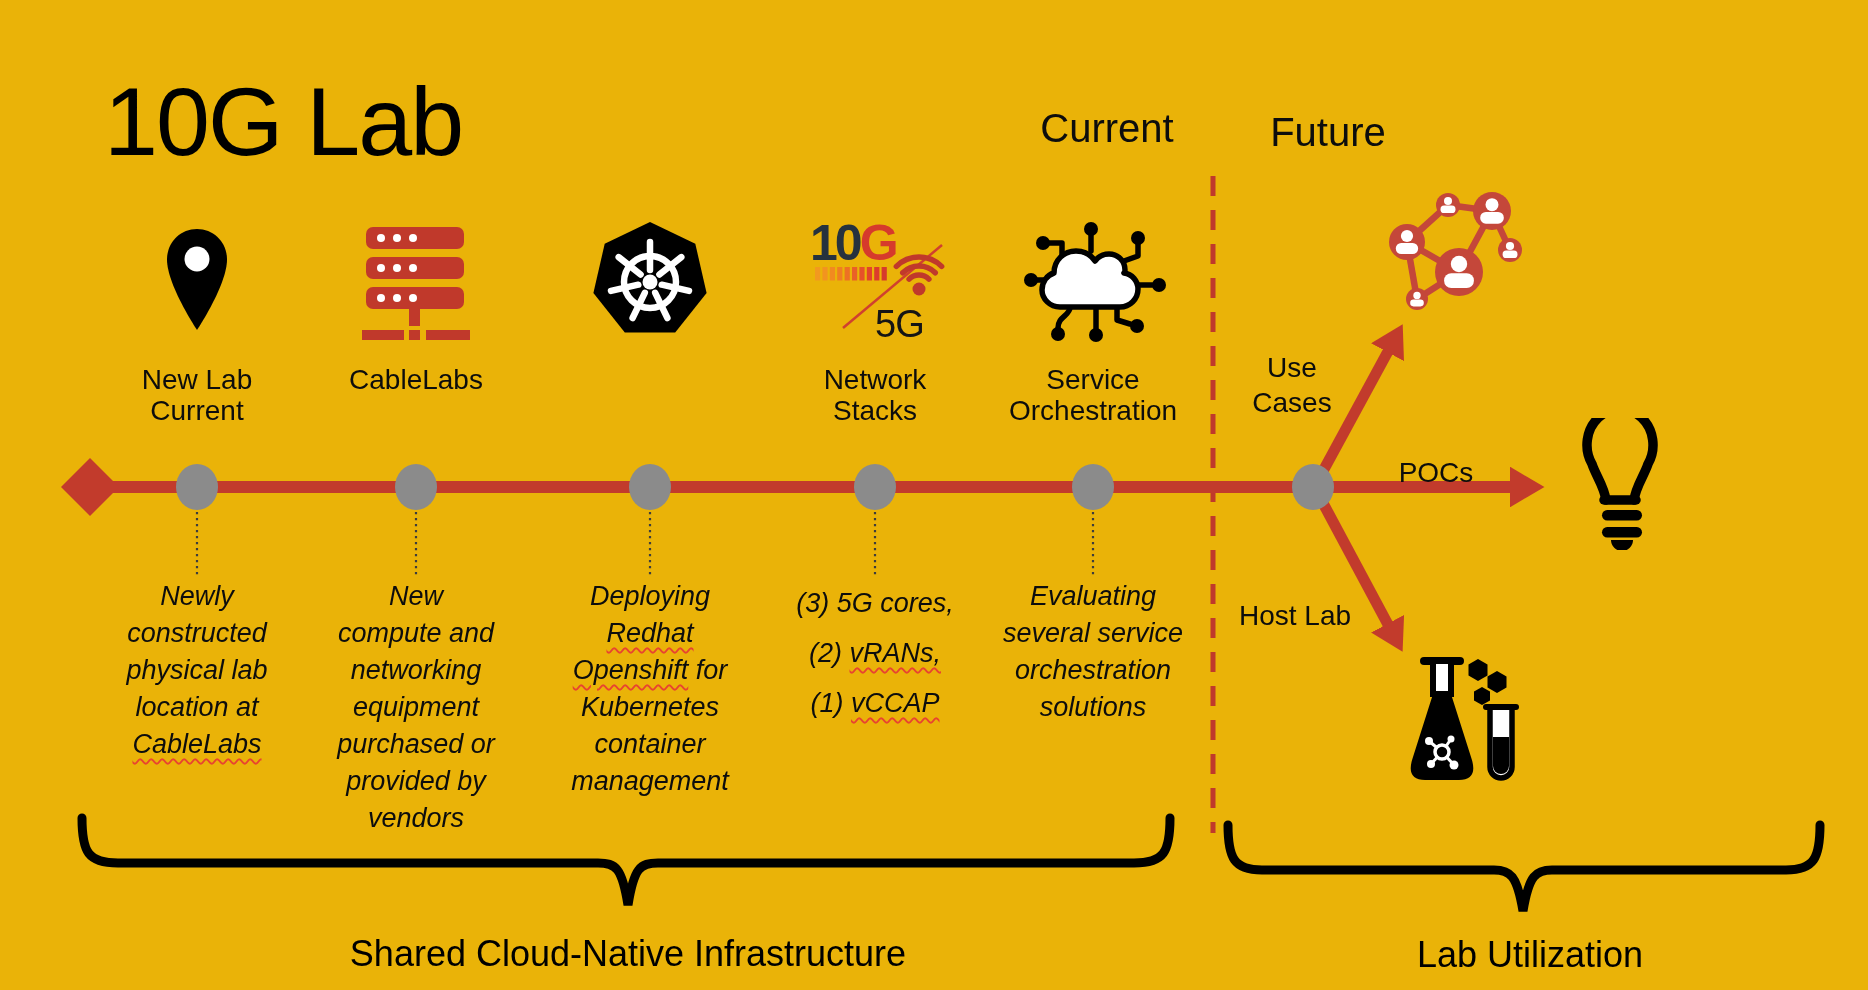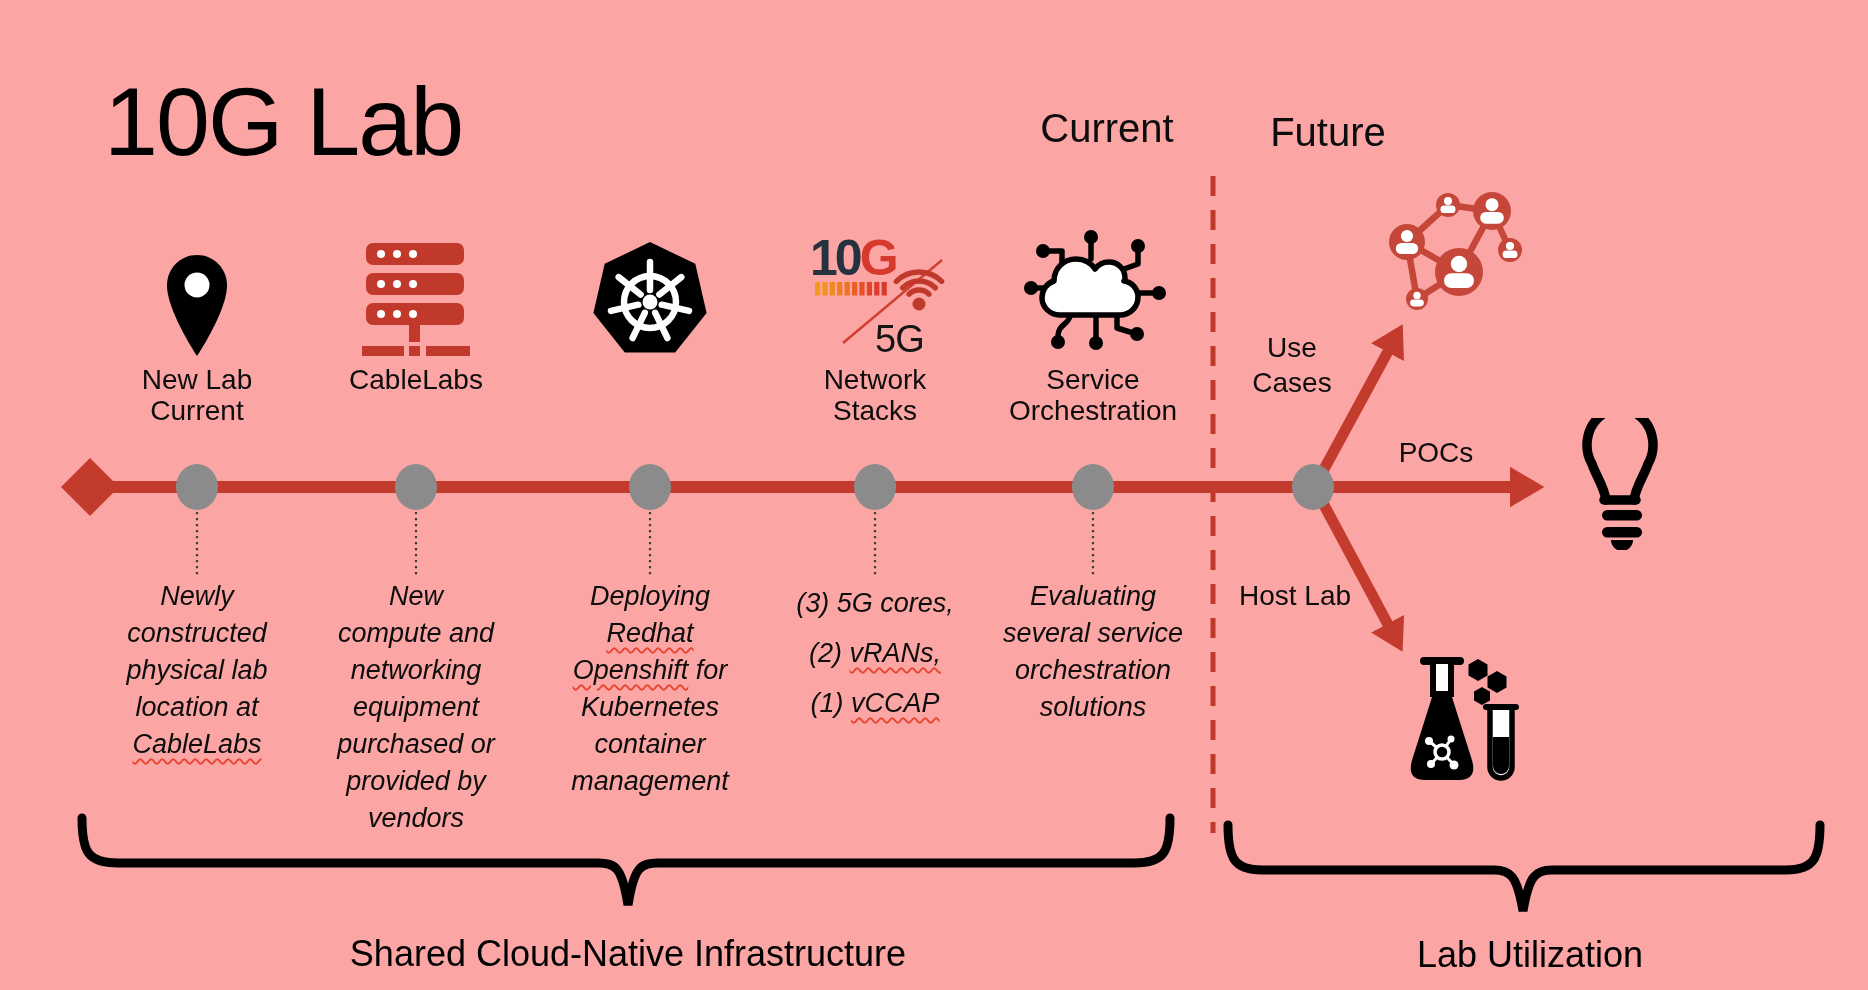--- a/index.html
+++ b/index.html
@@ -1,34 +1,34 @@
 <!DOCTYPE html>
 <html><head>
 <meta charset="utf-8">
 <style>
   html,body{margin:0;padding:0;background:#ffffff;}
-  .canvas{position:relative;width:1868px;height:990px;background:#fca5a5;
+  .canvas{position:relative;width:1868px;height:990px;background:#eab308;
           font-family:"Liberation Sans",sans-serif;color:#111;overflow:hidden;}
   .layer{position:absolute;left:0;top:0;}
   .title{position:absolute;left:104px;top:66px;font-size:97px;letter-spacing:-2px;color:#000;}
   .phase{position:absolute;font-size:40px;color:#0d0d0d;}
   .phase--current{left:1022px;top:106px;width:170px;text-align:center;}
   .phase--future{left:1253px;top:110px;width:150px;text-align:center;}
 
   .milestone{position:absolute;top:200px;width:260px;text-align:center;}
-  .icon-wrap{height:160px;display:flex;align-items:flex-end;justify-content:center;}
+  .icon-wrap{height:160px;display:flex;align-items:center;justify-content:center;}
   .m-label{white-space:pre-line;font-size:28px;line-height:31px;margin-top:4px;color:#0d0d0d;}
   .m-desc{position:absolute;top:378px;left:0;right:0;font-style:italic;font-size:27px;
           line-height:37px;white-space:pre-line;color:#0d0d0d;}
   .m-desc--spaced{line-height:50px;}
   .sq{text-decoration-line:underline;text-decoration-style:wavy;
       text-decoration-color:#E8442F;text-decoration-thickness:2px;text-underline-offset:5px;}
 
   .branch-label{position:absolute;font-size:28px;line-height:35px;color:#0d0d0d;
-                white-space:pre-line;text-align:center;}
+                white-space:pre-line;text-align:center;margin-top:20px;}
   .branch-label--use-cases{left:1217px;top:330px;width:150px;}
   .branch-label--pocs{left:1381px;top:435px;width:110px;}
   .branch-label--host-lab{left:1215px;top:578px;width:160px;}
 
   .brace-label{position:absolute;font-size:36px;color:#000;text-align:center;}
   .brace-label--infra{left:318px;top:933px;width:620px;}
   .brace-label--util{left:1375px;top:934px;width:310px;}
   .abs{position:absolute;}
 </style>
 </head>

